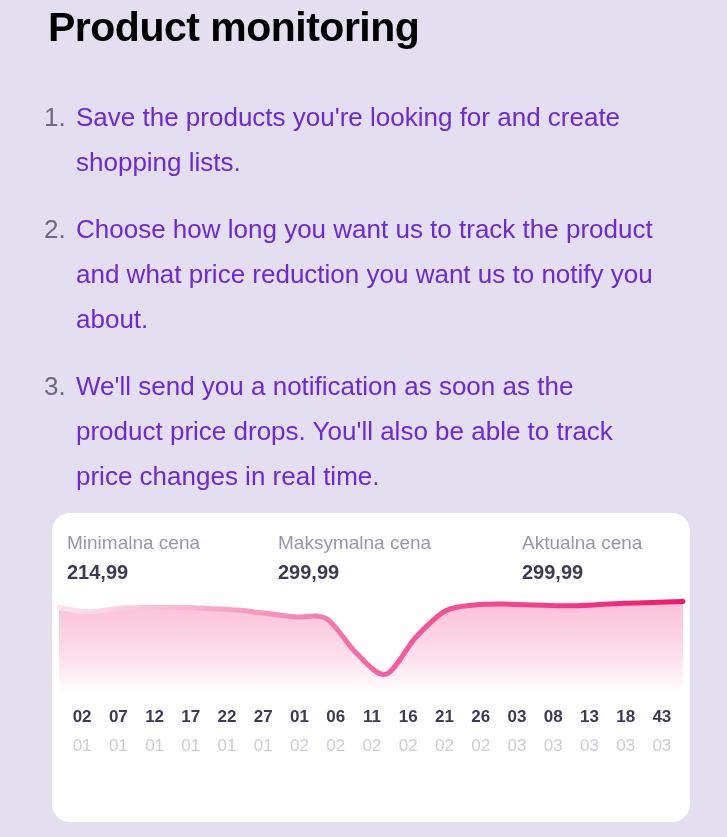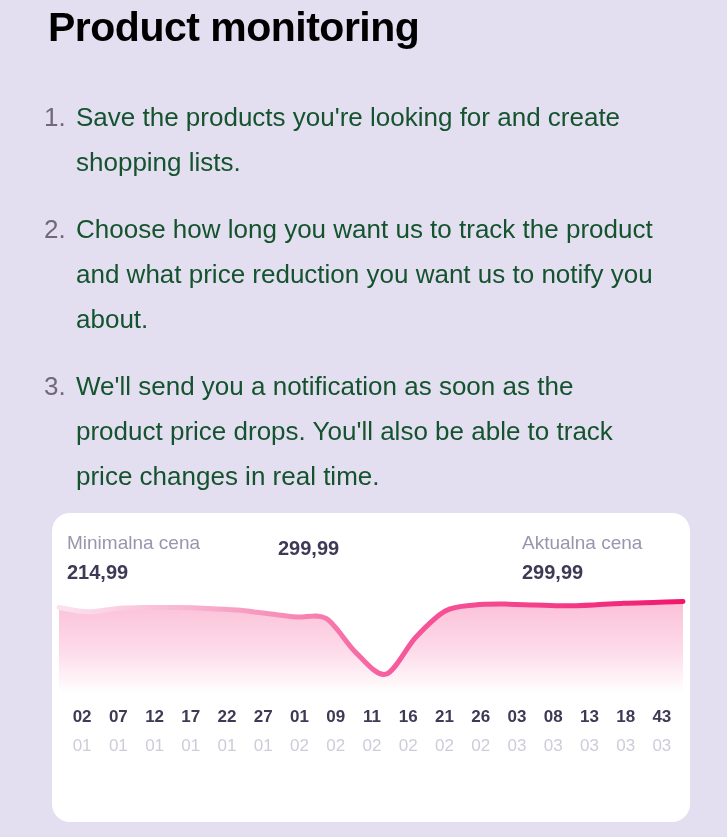--- a/index.html
+++ b/index.html
@@ -58,21 +58,21 @@
 
   .step-num {
     flex: 0 0 auto;
     width: 32px;
     text-align: left;
     color: #6f6880;
   }
 
   .step-text {
     flex: 1 1 auto;
-    color: #14532d;
+    color: #6d28d9;
     max-width: 590px;
   }
 
   
   .price-card {
     position: absolute;
     left: 52px;
     top: 513px;
     width: 638px;
     height: 309px;
@@ -185,20 +185,21 @@
   </ol>
 
   <div class="price-card">
 
     <div class="stats-row">
       <div class="stat stat-min">
         <div class="stat-label">Minimalna cena</div>
         <div class="stat-value">214,99</div>
       </div>
       <div class="stat stat-max">
+        <div class="stat-label">Maksymalna cena</div>
         <div class="stat-value">299,99</div>
       </div>
       <div class="stat stat-cur">
         <div class="stat-label">Aktualna cena</div>
         <div class="stat-value">299,99</div>
       </div>
     </div>
 
     <div class="chart-area">
       <svg viewBox="0 0 638 108" preserveAspectRatio="none">
@@ -224,21 +225,21 @@
 
     <div class="axis">
       <div class="axis-row axis-days" id="axis-days">
           <span class="tick">02</span>
           <span class="tick">07</span>
           <span class="tick">12</span>
           <span class="tick">17</span>
           <span class="tick">22</span>
           <span class="tick">27</span>
           <span class="tick">01</span>
-          <span class="tick">09</span>
+          <span class="tick">06</span>
           <span class="tick">11</span>
           <span class="tick">16</span>
           <span class="tick">21</span>
           <span class="tick">26</span>
           <span class="tick">03</span>
           <span class="tick">08</span>
           <span class="tick">13</span>
           <span class="tick">18</span>
           <span class="tick">43</span>
         </div>

